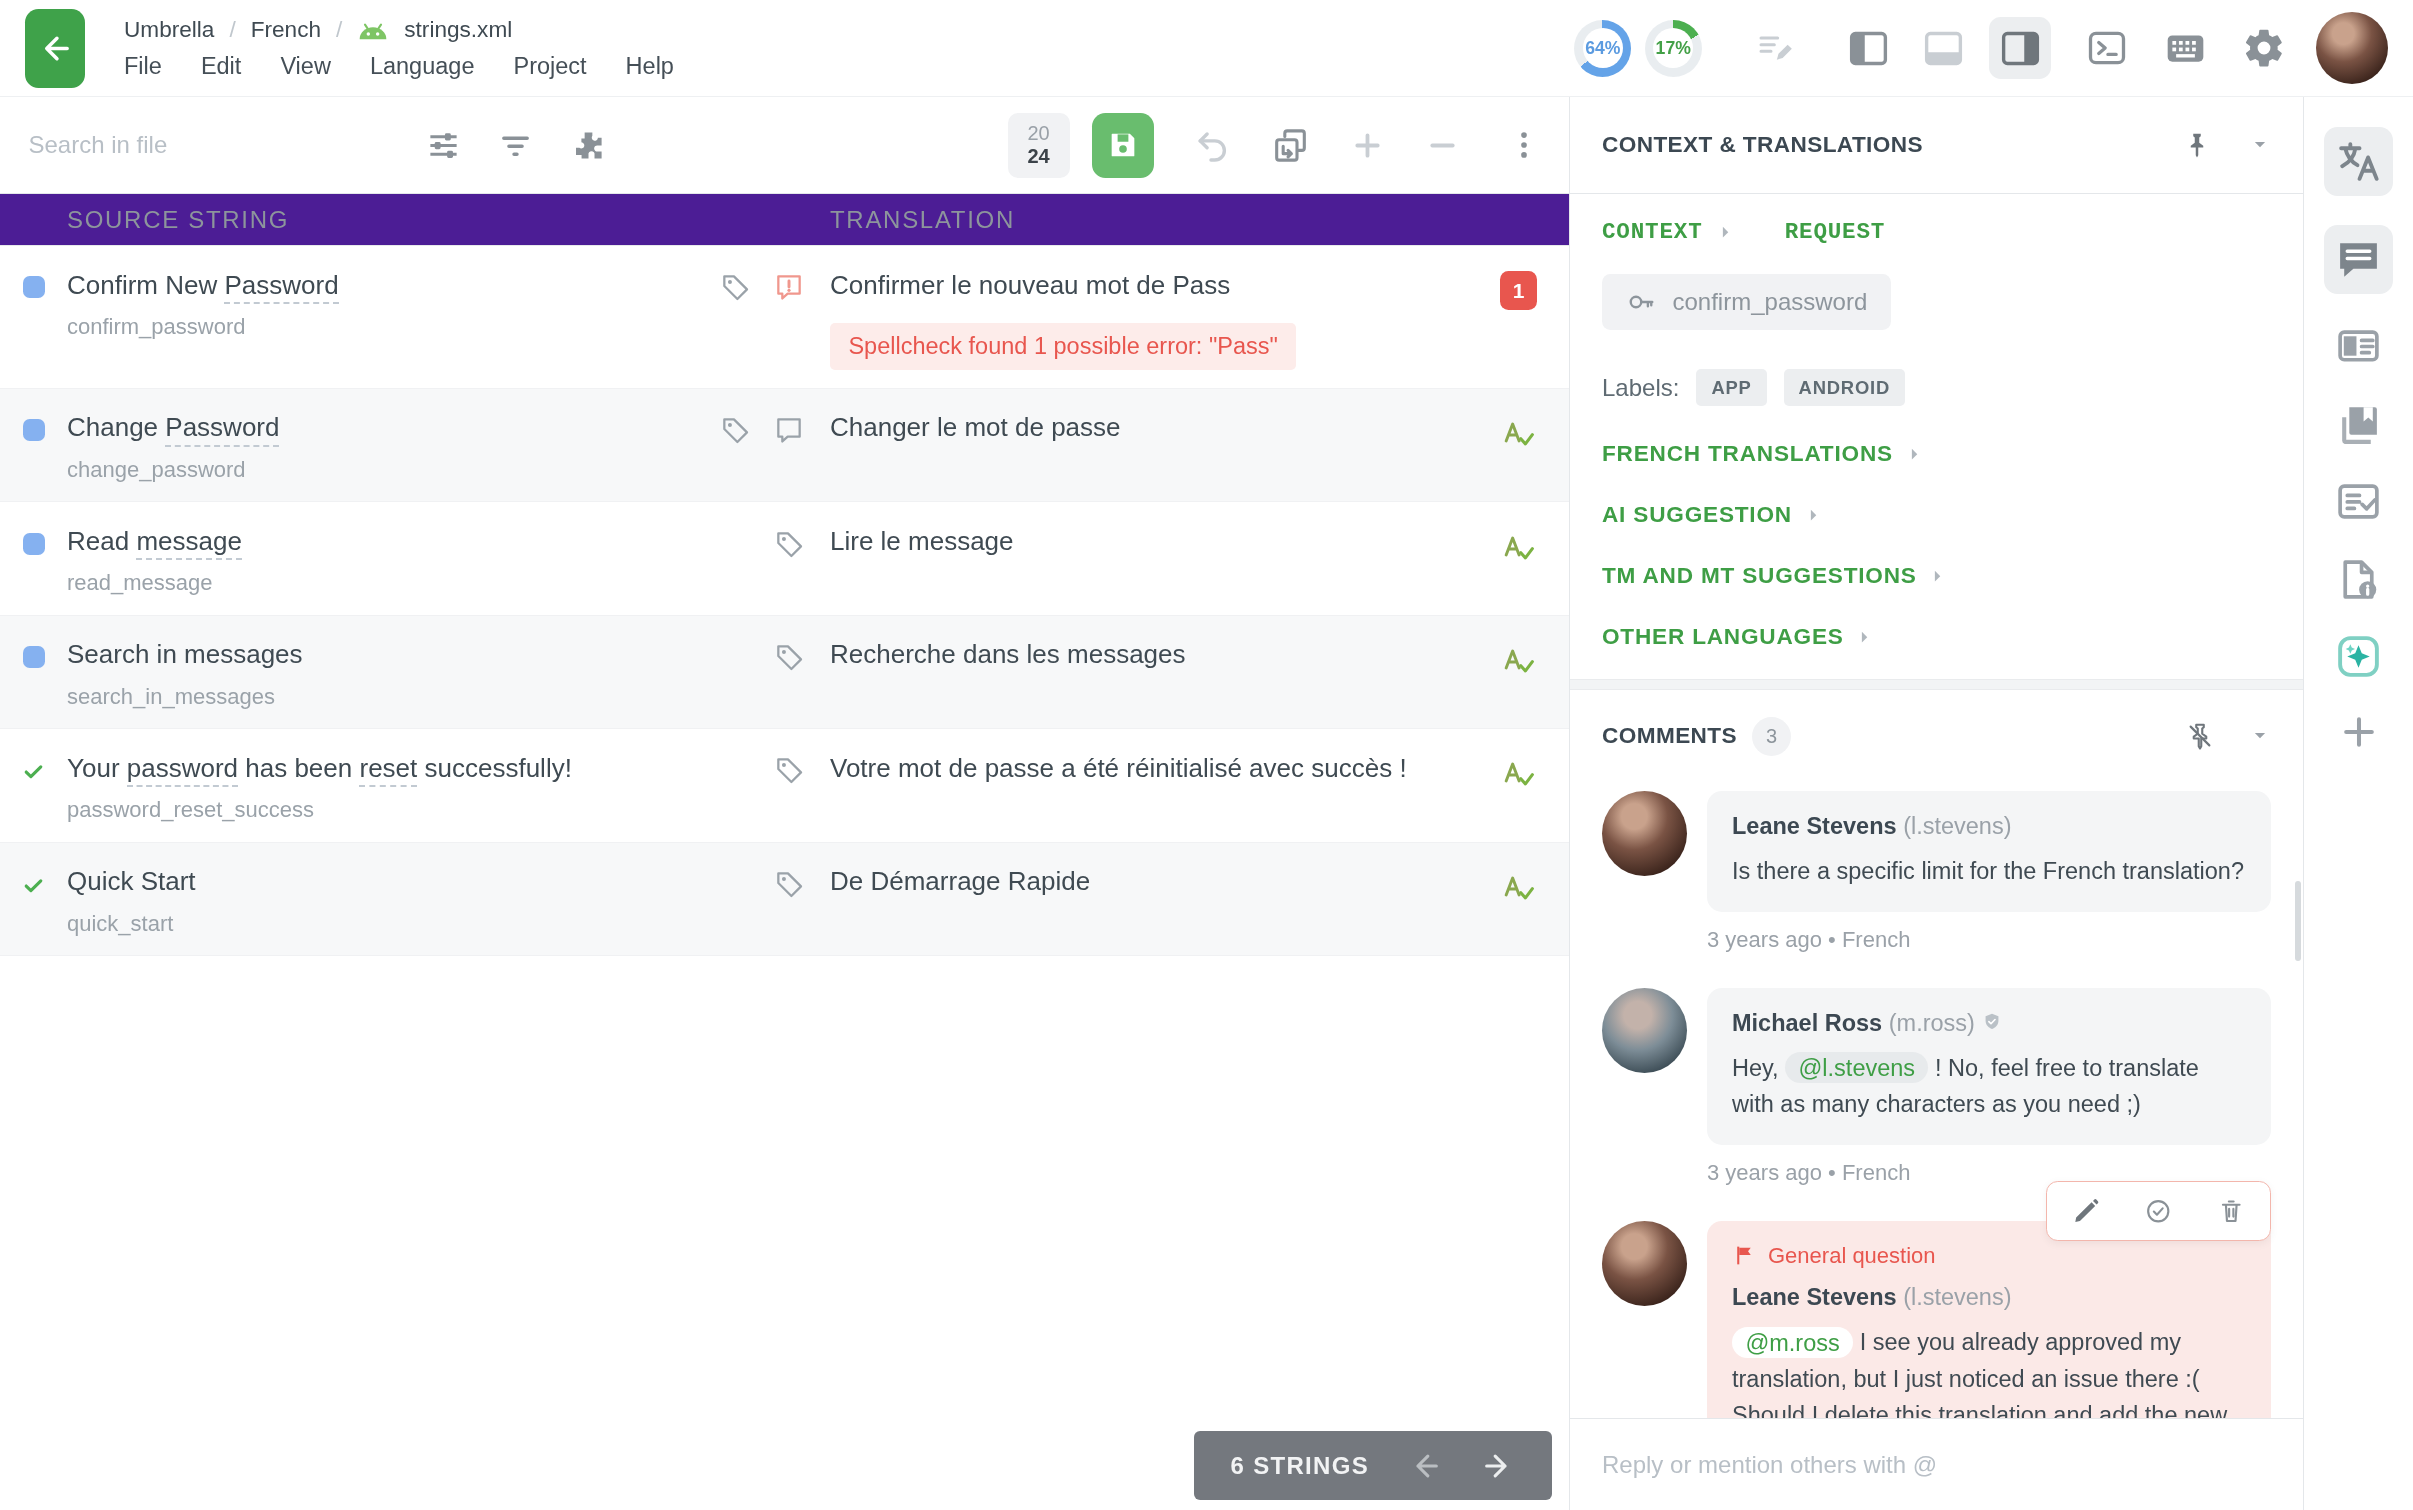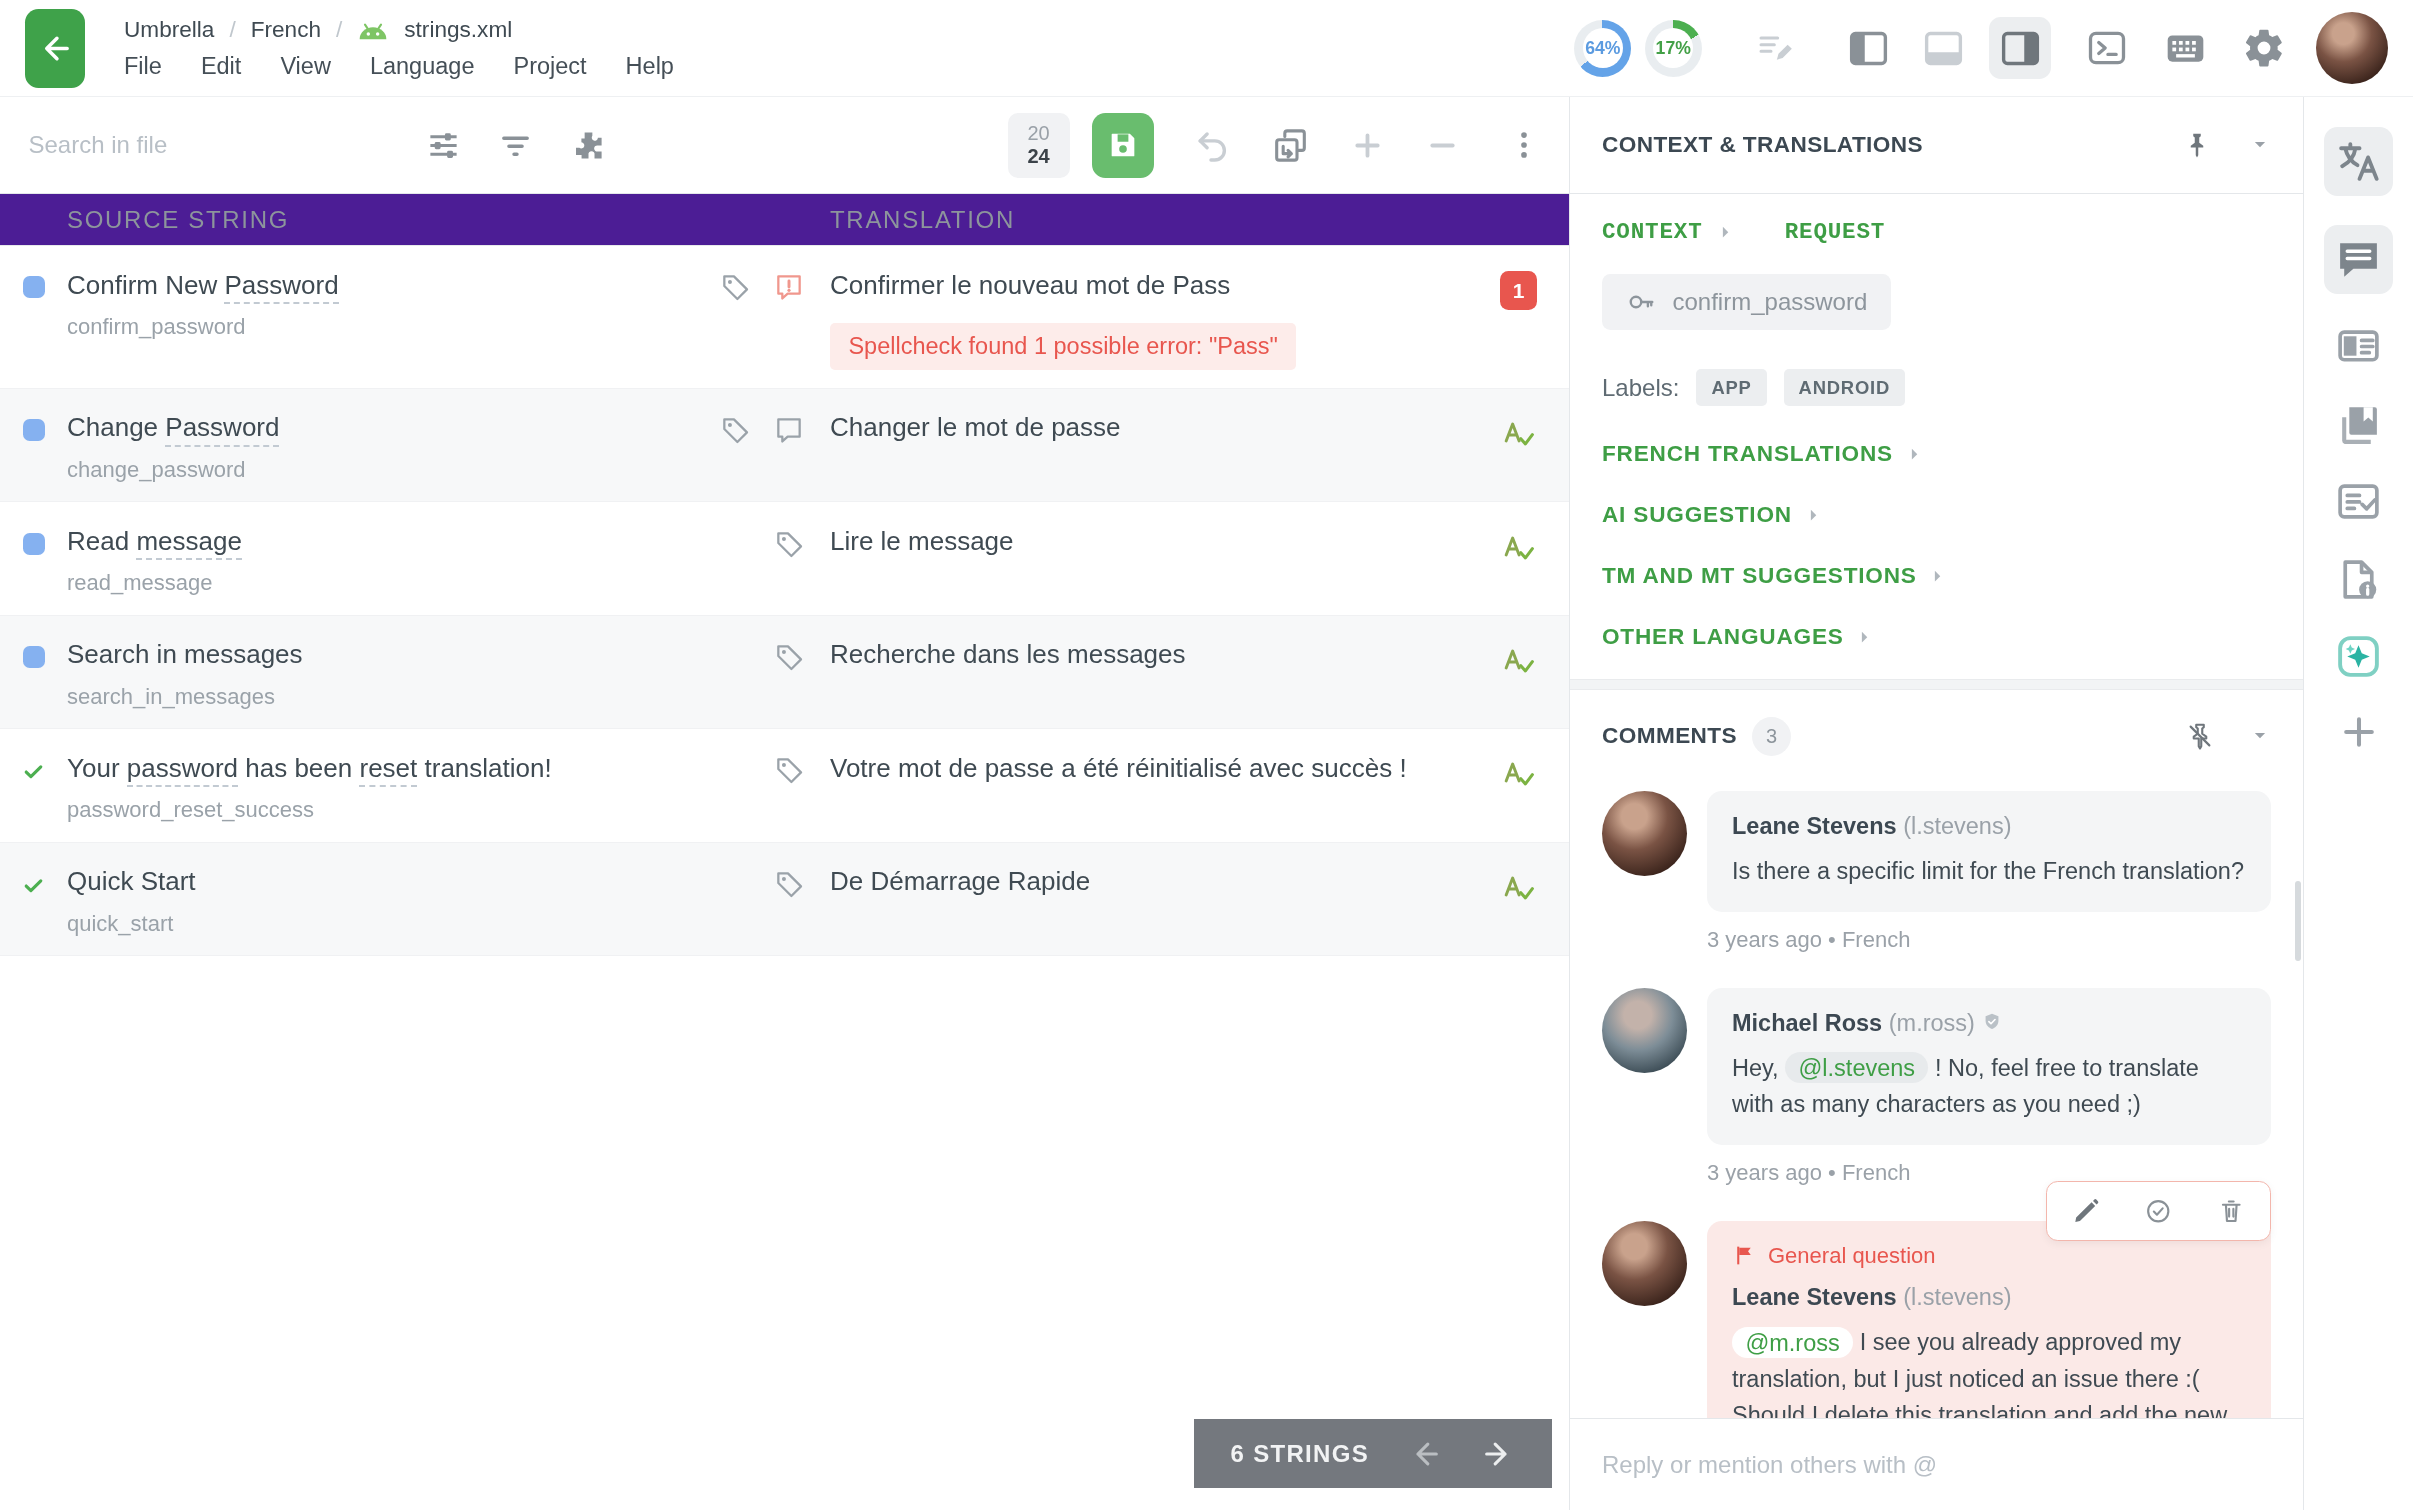--- a/index.html
+++ b/index.html
@@ -65,21 +65,21 @@
   .term { border-bottom:2.5px dashed #c2cad2; padding-bottom:2.5px; }
   .skey { font-size:22px; color:#9aa2a9; margin-top:13.4px; }
   .ricons { display:flex; gap:22px; justify-content:flex-end; padding-right:25px; color:#9aa2a9; align-items:flex-start; padding-top:1.7px; }
   .trans { font-size:26px; color:#3f4a52; }
   .errchip { display:inline-block; margin-top:22px; background:#fdecea; color:#e8564e;
     font-size:23.5px; padding:10px 18.4px; border-radius:5px; }
   .rside { display:flex; justify-content:flex-end; padding-right:32px; padding-top:1.7px; }
   .rbadge { width:37px; height:39px; border-radius:8.4px; background:#e8564e; color:#fff;
     font-size:21px; font-weight:bold; display:flex; align-items:center; justify-content:center; }
 
-  .footpill { position:absolute; right:17px; bottom:22px; height:69px; border-radius:0;
+  .footpill { position:absolute; right:17px; bottom:10px; height:69px; border-radius:6px;
     background:rgba(105,110,116,.93); display:flex; align-items:center; gap:39px; padding:0 37px; }
   .footpill .lbl { color:#f2f3f4; font-size:24px; font-weight:bold; letter-spacing:1.3px; }
 
   
   .sidehead { height:97px; flex:none; border-bottom:0.8px solid #e4e7ea; display:flex; align-items:center; padding:0 32px; }
   .sidehead .title { font-size:22.6px; font-weight:bold; letter-spacing:0.4px; color:#3c4852; }
   .sidehead .hicons { margin-left:auto; display:flex; align-items:center; gap:37px; color:#6f767c; }
   .sidebody { flex:1; overflow:hidden; position:relative; }
   .ctxblock { padding:25px 32px 28.5px; }
   .tabsrow { display:flex; align-items:center; gap:13.4px;font-family:Liberation Mono, monospace; }
@@ -407,21 +407,21 @@
         </div>
       </div>
 
       <div class="row">
         <div class="rstatus">
           <svg width="25" height="25" viewBox="0 0 24 24" fill="none" stroke="#4caf50" stroke-width="3" stroke-linecap="round" stroke-linejoin="round">
               <path d="M5 12.5l4.5 4.5L19 7.5"></path>
             </svg>
         </div>
         <div>
-          <div class="src"><span>Your </span><span class="term">password</span><span> has been </span><span class="term">reset</span><span> translation!</span></div>
+          <div class="src"><span>Your </span><span class="term">password</span><span> has been </span><span class="term">reset</span><span> successfully!</span></div>
           <div class="skey">password_reset_success</div>
         </div>
         <div class="ricons">
           <svg width="32" height="32" viewBox="0 0 24 24" fill="none" stroke="currentColor" stroke-width="1.7">
               <path d="M4 4h7.2L21 13.8 13.8 21 4 11.2z" stroke-linejoin="round"></path>
               <circle cx="8.2" cy="8.2" r="1.5" fill="currentColor" stroke="none"></circle>
             </svg>
         </div>
         <div>
             <div class="trans">Votre mot de passe a été réinitialisé avec succès !</div>

